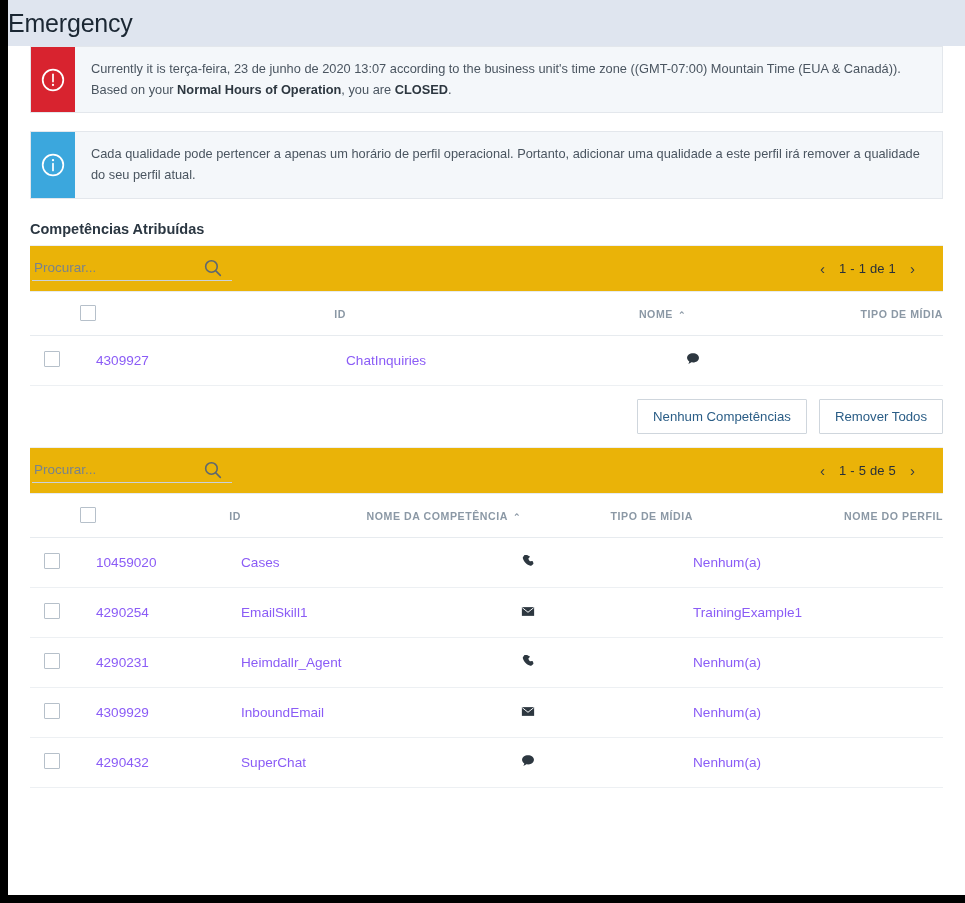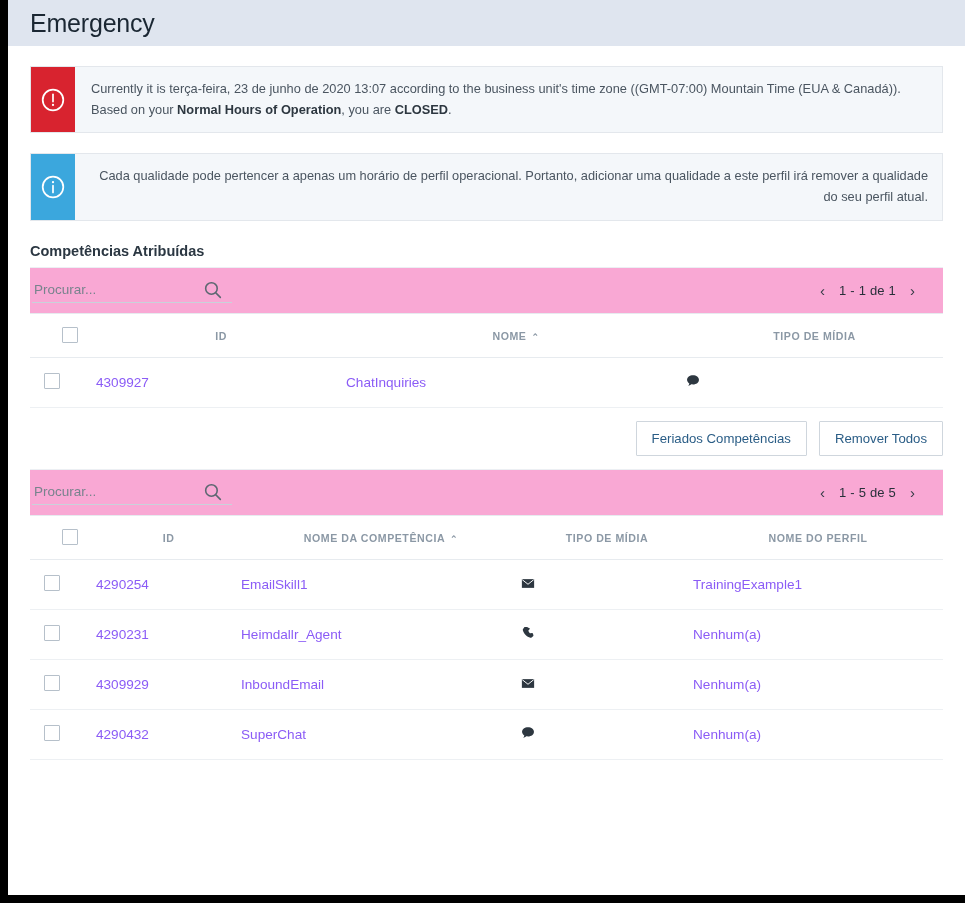--- a/index.html
+++ b/index.html
@@ -22,36 +22,36 @@
     background: #ffffff;
     overflow: hidden;
   }
 
   
   .titlebar {
     height: 46px;
     background: #dfe5ef;
     display: flex;
     align-items: center;
-    padding-left: 22px;
+    padding-left: 0;
   }
   .titlebar .title {
     font-size: 25px;
     color: #1b2733;
     font-weight: 400;
     letter-spacing: -0.2px;
     line-height: 28px;
   }
 
   .content { padding: 0 22px; background: #fff; }
 
   
   .alert {
     display: flex;
-    margin-top: 20px;
+    margin-top: 0;
     border: 1px solid #e3e7ec;
     background: #f4f7fa;
     min-height: 54px;
   }
   .alert .iconbox {
     width: 44px;
     flex: 0 0 44px;
     display: flex; align-items: center; justify-content: center;
     color: #fff;
   }
@@ -103,21 +103,21 @@
     margin: 22px 0 0 0;
     padding-bottom: 8px;
   }
 
   .panel { border: 0; }
 
   .toolbar {
     display: flex;
     align-items: center;
     justify-content: space-between;
-    background: #f9a8d4;
+    background: #eab308;
     border-top: 1px solid #eceff3;
     height: 46px;
     padding: 0 10px 0 0;
   }
   .searchwrap {
     position: relative;
     width: 200px;
     margin-left: 0px;
     padding-left: 2px;
   }
@@ -151,21 +151,21 @@
     color: #333b45;
     font-size: 15px;
     cursor: pointer;
     line-height: 1;
   }
   .pager .range { letter-spacing: 0.2px; }
 
   
   table { width: 100%; border-collapse: collapse; table-layout: fixed; }
   thead th {
-    text-align: center;
+    text-align: right;
     font-size: 10.6px;
     font-weight: 700;
     letter-spacing: 0.55px;
     color: #8b98a5;
     padding: 13px 0 12px 0;
     border-bottom: 1px solid #e7ebef;
     border-top: 1px solid #e7ebef;
     background: #fff;
     vertical-align: middle;
     white-space: nowrap;
@@ -244,21 +244,21 @@
           <div>
             <span>Currently it is </span><span>terça-feira, 23 de junho de 2020 13:07</span><span> according to the business unit's time zone ((GMT-07:00) Mountain Time (EUA &amp; Canadá)).</span>
           </div>
           <div>
             <span>Based on your </span><b>Normal Hours of Operation</b><span>, you are </span><b>CLOSED</b><span>.</span>
           </div>
         </div>
       </div>
 
 
-      <div class="alert info" style="text-align:right;">
+      <div class="alert info" style="margin-top:18px;">
         <div class="iconbox">
           <svg class="circ-icon" viewBox="0 0 24 24" fill="none" stroke="#ffffff" stroke-width="1.6">
             <circle cx="12" cy="12" r="9.5"></circle>
             <circle cx="12" cy="7.6" r="1.05" fill="#ffffff" stroke="none"></circle>
             <line x1="12" y1="10.8" x2="12" y2="17" stroke-linecap="round"></line>
           </svg>
         </div>
         <div class="msg">Cada qualidade pode pertencer a apenas um horário de perfil operacional. Portanto, adicionar uma qualidade a este perfil irá remover a qualidade do seu perfil atual.</div>
       </div>
 
@@ -307,21 +307,21 @@
                   <svg width="14" height="14" viewBox="0 0 16 16" fill="#2d3740">
                     <path d="M8 1.4C4.2 1.4 1.2 3.7 1.2 6.6c0 1.7 1 3.2 2.6 4.2-.1.9-.6 1.9-1.4 2.6 1.5-.2 2.8-.8 3.7-1.6.6.1 1.2.2 1.9.2 3.8 0 6.8-2.3 6.8-5.4S11.8 1.4 8 1.4z"></path>
                   </svg>
                 </span>
               </td>
             </tr>
           </tbody>
         </table>
 
         <div class="actions">
-          <button class="btn">Feriados Competências</button>
+          <button class="btn">Nenhum Competências</button>
           <button class="btn">Remover Todos</button>
         </div>
       </div>
 
 
       <div class="panel">
         <div class="toolbar">
           <div class="searchwrap">
             <input type="text" placeholder="Procurar..." style="">
             <span class="search-icon">
@@ -347,20 +347,33 @@
               <th class="c-id">ID</th>
               <th class="c-name">
                 <span>NOME DA COMPETÊNCIA</span><span class="sort-caret">⌃</span>
               </th>
               <th class="c-media">TIPO DE MÍDIA</th>
               <th class="c-prof">NOME DO PERFIL</th>
             </tr>
           </thead>
           <tbody>
 
+            <tr>
+              <td class="c-check"><span class="chk"></span></td>
+              <td class="c-id">10459020</td>
+              <td class="c-name">Cases</td>
+              <td class="c-media">
+                <span class="media-icon">
+                  <svg width="14" height="14" viewBox="0 0 16 16" fill="#2d3740">
+                    <path d="M4.6 1.2c-.4-.1-.8.1-1 .4L2.3 3.4c-.3.4-.3.9-.2 1.4.5 2 1.7 3.9 3.2 5.4 1.5 1.5 3.4 2.7 5.4 3.2.5.1 1 0 1.4-.3l1.7-1.3c.4-.3.5-.7.4-1.1l-.6-2c-.1-.4-.5-.6-.9-.6l-2 .2c-.3 0-.6-.1-.8-.4-.6-.7-1.1-1.5-1.4-2.3-.1-.3 0-.6.2-.8l1.1-1.1c.3-.3.3-.7.1-1L7.7 1.6c-.2-.3-.5-.4-.8-.4z"></path>
+                  </svg>
+                </span>
+              </td>
+              <td class="c-prof">Nenhum(a)</td>
+            </tr>
 
             <tr>
               <td class="c-check"><span class="chk"></span></td>
               <td class="c-id">4290254</td>
               <td class="c-name">EmailSkill1</td>
               <td class="c-media">
                 <span class="media-icon">
                   <svg width="14" height="11" viewBox="0 0 16 12" fill="#2d3740">
                     <path d="M1 1h14v10H1z" fill="#2d3740"></path>
                     <path d="M1.4 1.6L8 6.9l6.6-5.3" fill="none" stroke="#ffffff" stroke-width="1.1"></path>

